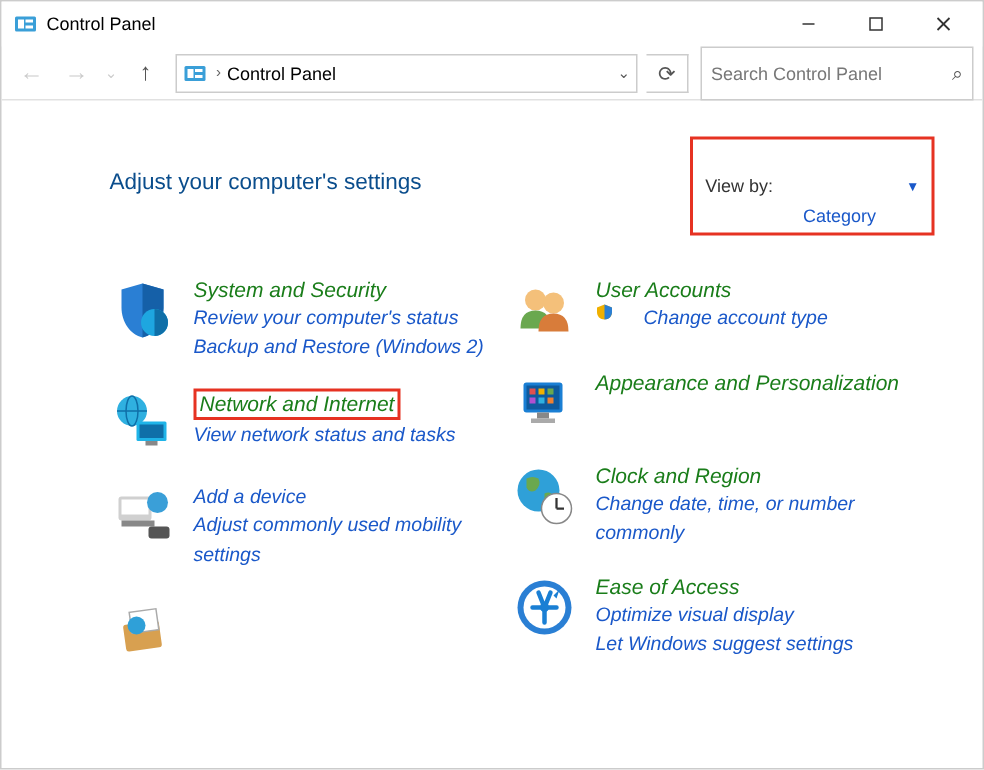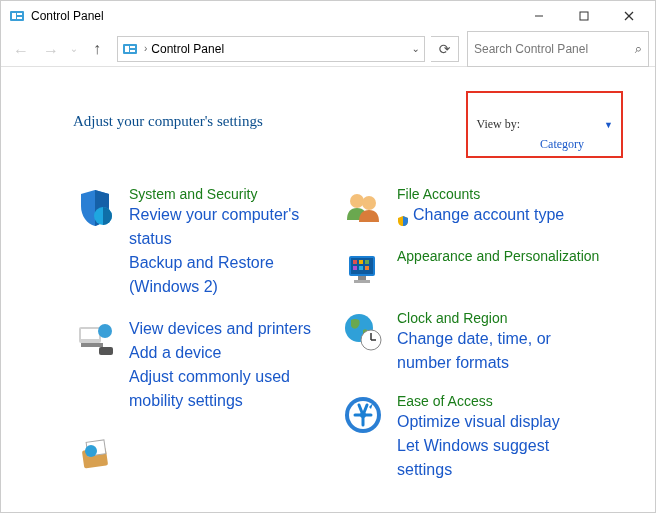--- a/index.html
+++ b/index.html
@@ -73,42 +73,42 @@
   .content {
     padding: 24px 0 12px 72px;
     overflow:auto;
     height:calc(100% - 66px);
   }
   .heading {
     color: #0a4d8c;
     font-size: 15px;
     margin-bottom: 6px;
   }
-  .toprow{display:flex;align-items:center;padding-right:32px;font-family:Liberation Serif, serif;}
+  .toprow{display:flex;align-items:center;padding-right:32px;}
   .viewby{
     margin-left:auto;
     border:2px solid #e63222;
     padding:4px 8px;
     display:flex;align-items:center;gap:20px;
     font-size:12px;
   }
   .viewby .lbl{color:#333;}
   .viewby .val{color:#1a58c9;margin-top:40px;}
   .viewby .drop{color:#1a58c9;font-size:9px;}
   .columns{
     display:flex;
     margin-top:28px;
     gap:8px;
   }
   .col{width:260px;}
-  .item{display:flex;margin-bottom:18px;gap:12px;}
+  .item{display:flex;margin-bottom:18px;gap:12px;font-style:italic;}
   .itemicon{width:44px;height:44px;flex:0 0 44px;display:flex;align-items:flex-start;justify-content:center;}
   .itembody{flex:1;}
   .cat{color:#1a7d1a;font-size:14px;line-height:1.2;}
-  .sub{color:#1a58c9;font-size:16px;line-height:1.5;display:block;}
+  .sub{color:#1a58c9;font-size:13px;line-height:1.5;display:block;}
   .redbox{border:2px solid #e63222;padding:0 2px;display:inline-block;}
   svg{display:block;}
 </style>
 </head>
 <body>
 
 <div class="titlebar">
   <span class="icon">
     <svg width="16" height="16" viewBox="0 0 16 16">
         <rect x="1" y="3" width="14" height="10" rx="1" fill="#3a9fd8"></rect>
@@ -185,33 +185,48 @@
               <path d="M30 21 a9 9 0 0 1 0 18 z" fill="#0f6fa8"></path>
             </svg>
         </div>
         <div class="itembody">
           <a class="cat">System and Security</a>
           <a class="sub">Review your computer's status</a>
           <a class="sub">Backup and Restore (Windows 2)</a>
         </div>
       </div>
 
+      <div class="item">
+        <div class="itemicon">
+          <svg width="44" height="44" viewBox="0 0 44 44">
+              <circle cx="15" cy="15" r="10" fill="#2fb0e0"></circle>
+              <ellipse cx="15" cy="15" rx="4" ry="10" fill="none" stroke="#0f6fa8" stroke-width="1"></ellipse>
+              <line x1="5" y1="15" x2="25" y2="15" stroke="#0f6fa8" stroke-width="1"></line>
+              <rect x="18" y="22" width="20" height="13" rx="1" fill="#1fb4e8"></rect>
+              <rect x="20" y="24" width="16" height="9" fill="#0f6fa8"></rect>
+              <rect x="24" y="35" width="8" height="3" fill="#888"></rect>
+            </svg>
+        </div>
+        <div class="itembody">
+          <span class="redbox"><a class="cat">Network and Internet</a></span>
+          <a class="sub">View network status and tasks</a>
+        </div>
+      </div>
 
       <div class="item">
         <div class="itemicon">
           <svg width="44" height="44" viewBox="0 0 44 44">
               <rect x="6" y="10" width="22" height="16" rx="2" fill="#d0d0d0"></rect>
               <rect x="8" y="12" width="18" height="10" fill="#fff"></rect>
               <rect x="8" y="26" width="22" height="4" fill="#888"></rect>
               <circle cx="32" cy="14" r="7" fill="#3a9fd8"></circle>
               <rect x="26" y="30" width="14" height="8" rx="2" fill="#555"></rect>
             </svg>
         </div>
         <div class="itembody">
-          <a class="sub">View devices and printers</a>
           <a class="sub">Add a device</a>
           <a class="sub">Adjust commonly used mobility settings</a>
         </div>
       </div>
 
       <div class="item">
         <div class="itemicon">
           <svg width="44" height="44" viewBox="0 0 44 44">
               <rect x="10" y="18" width="24" height="18" rx="2" fill="#d8a050" transform="rotate(-8 22 27)"></rect>
               <rect x="14" y="10" width="18" height="14" fill="#fff" stroke="#aaa" transform="rotate(-8 23 17)"></rect>
@@ -226,22 +241,22 @@
       <div class="item">
         <div class="itemicon">
           <svg width="44" height="44" viewBox="0 0 44 44">
               <circle cx="16" cy="15" r="7" fill="#f4c07a"></circle>
               <path d="M6 34 Q6 22 16 22 Q26 22 26 34 Z" fill="#6aa84f"></path>
               <circle cx="28" cy="17" r="7" fill="#f4c07a"></circle>
               <path d="M18 36 Q18 24 28 24 Q38 24 38 36 Z" fill="#d87c3a"></path>
             </svg>
         </div>
         <div class="itembody">
-          <a class="cat">File Accounts</a>
-          <a class="sub" style="display:flex;align-items:flex-end;gap:4px;">
+          <a class="cat">User Accounts</a>
+          <a class="sub" style="display:flex;align-items:flex-start;gap:20px;">
             <span>
                 <svg width="12" height="12" viewBox="0 0 12 12">
                   <path d="M6 1 L11 3 L11 6 C11 9 9 11 6 11 C3 11 1 9 1 6 L1 3 Z" fill="#f0b000"></path>
                   <path d="M6 1 L11 3 L11 6 C11 9 9 11 6 11 Z" fill="#2a7fd4"></path>
                 </svg>
               </span>
             <span>Change account type</span>
           </a>
         </div>
       </div>
@@ -272,21 +287,21 @@
               <circle cx="18" cy="18" r="14" fill="#2fa0d8"></circle>
               <path d="M10 10 Q14 8 18 10 Q20 14 16 18 Q12 20 10 16 Z" fill="#6aa84f"></path>
               <path d="M22 20 Q26 18 28 22 Q26 26 22 24 Z" fill="#6aa84f"></path>
               <circle cx="30" cy="30" r="10" fill="#fff" stroke="#888"></circle>
               <line x1="30" y1="30" x2="30" y2="23" stroke="#333" stroke-width="1.5"></line>
               <line x1="30" y1="30" x2="35" y2="30" stroke="#333" stroke-width="1.5"></line>
             </svg>
         </div>
         <div class="itembody">
           <a class="cat">Clock and Region</a>
-          <a class="sub">Change date, time, or number formats</a>
+          <a class="sub">Change date, time, or number commonly</a>
         </div>
       </div>
 
       <div class="item">
         <div class="itemicon">
           <svg width="44" height="44" viewBox="0 0 44 44">
               <circle cx="22" cy="22" r="18" fill="#2a7fd4"></circle>
               <circle cx="22" cy="22" r="14" fill="#fff"></circle>
               <path d="M22 10 L26 20 L36 20 L28 26 L32 36 L22 30 L12 36 L16 26 L8 20 L18 20 Z" fill="none"></path>
               <path d="M18 12 L22 22 L26 12 M22 22 L22 32 M14 22 L30 22" stroke="#1a7fd4" stroke-width="3" fill="none" stroke-linecap="round"></path>

